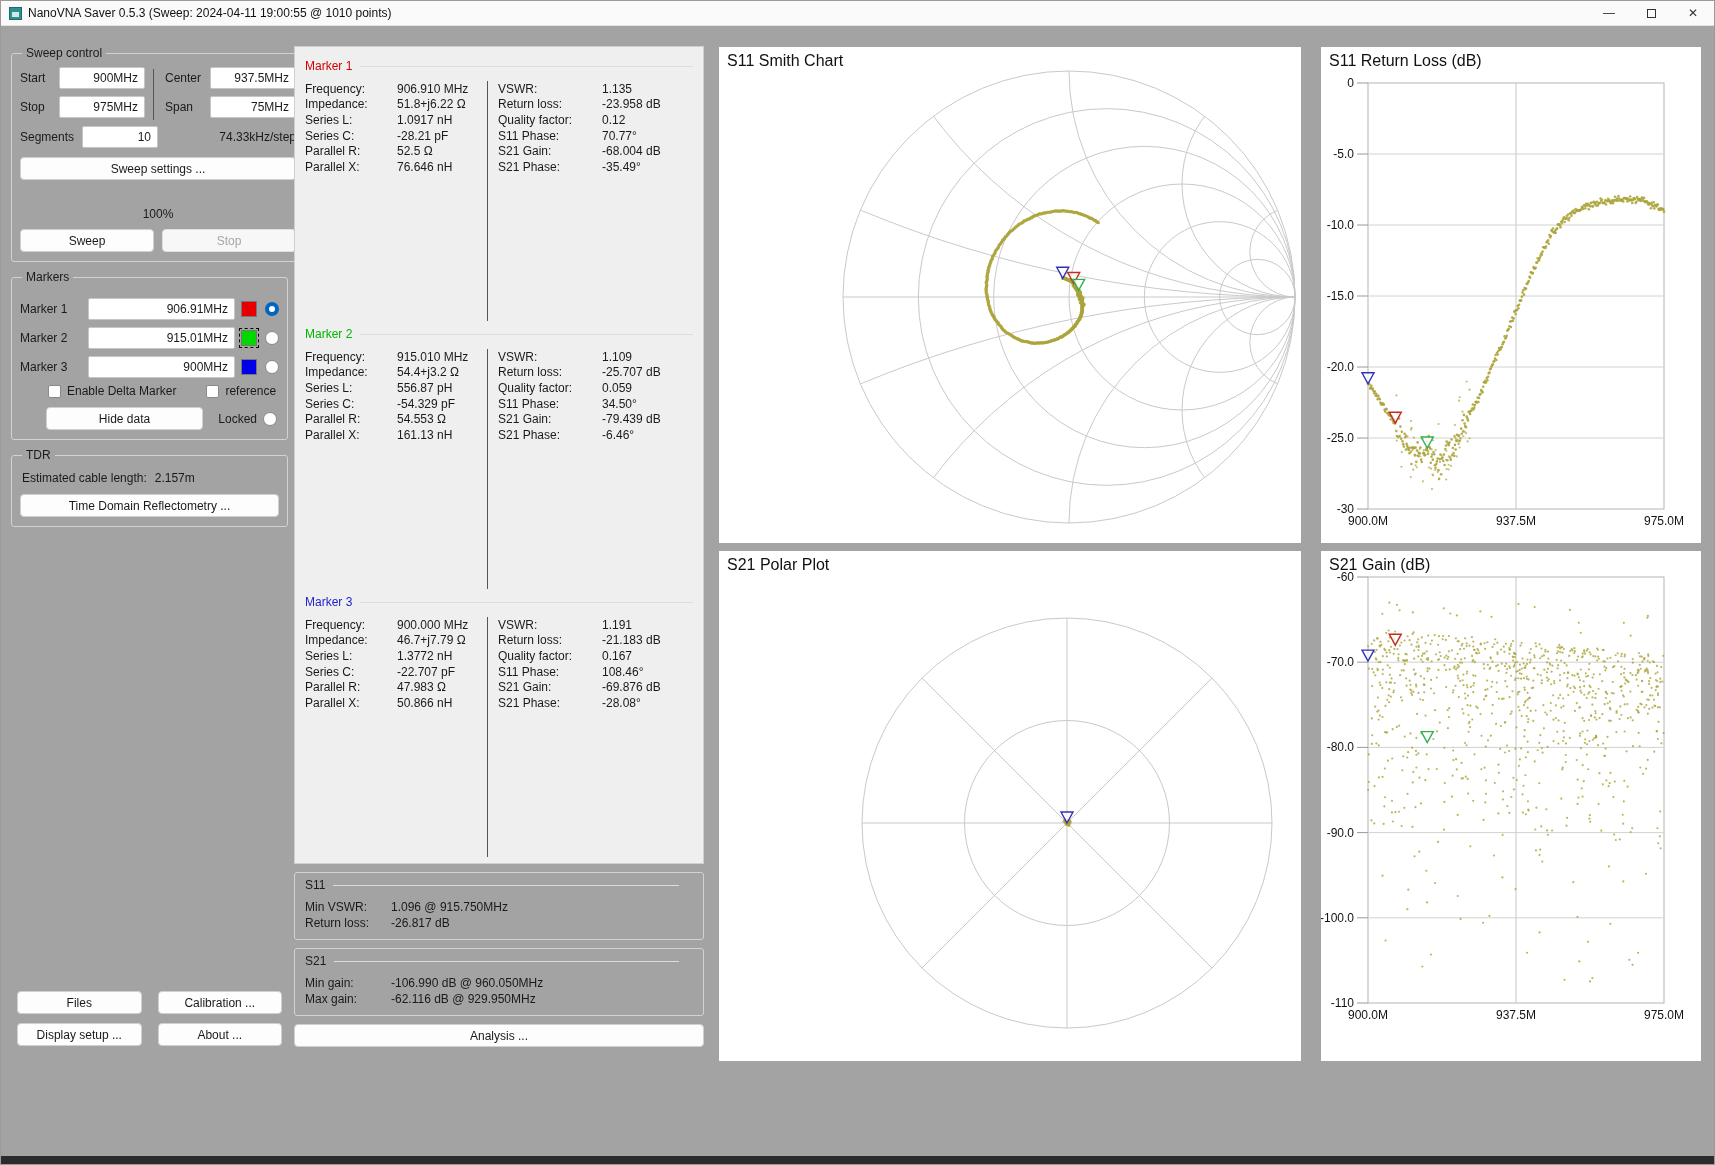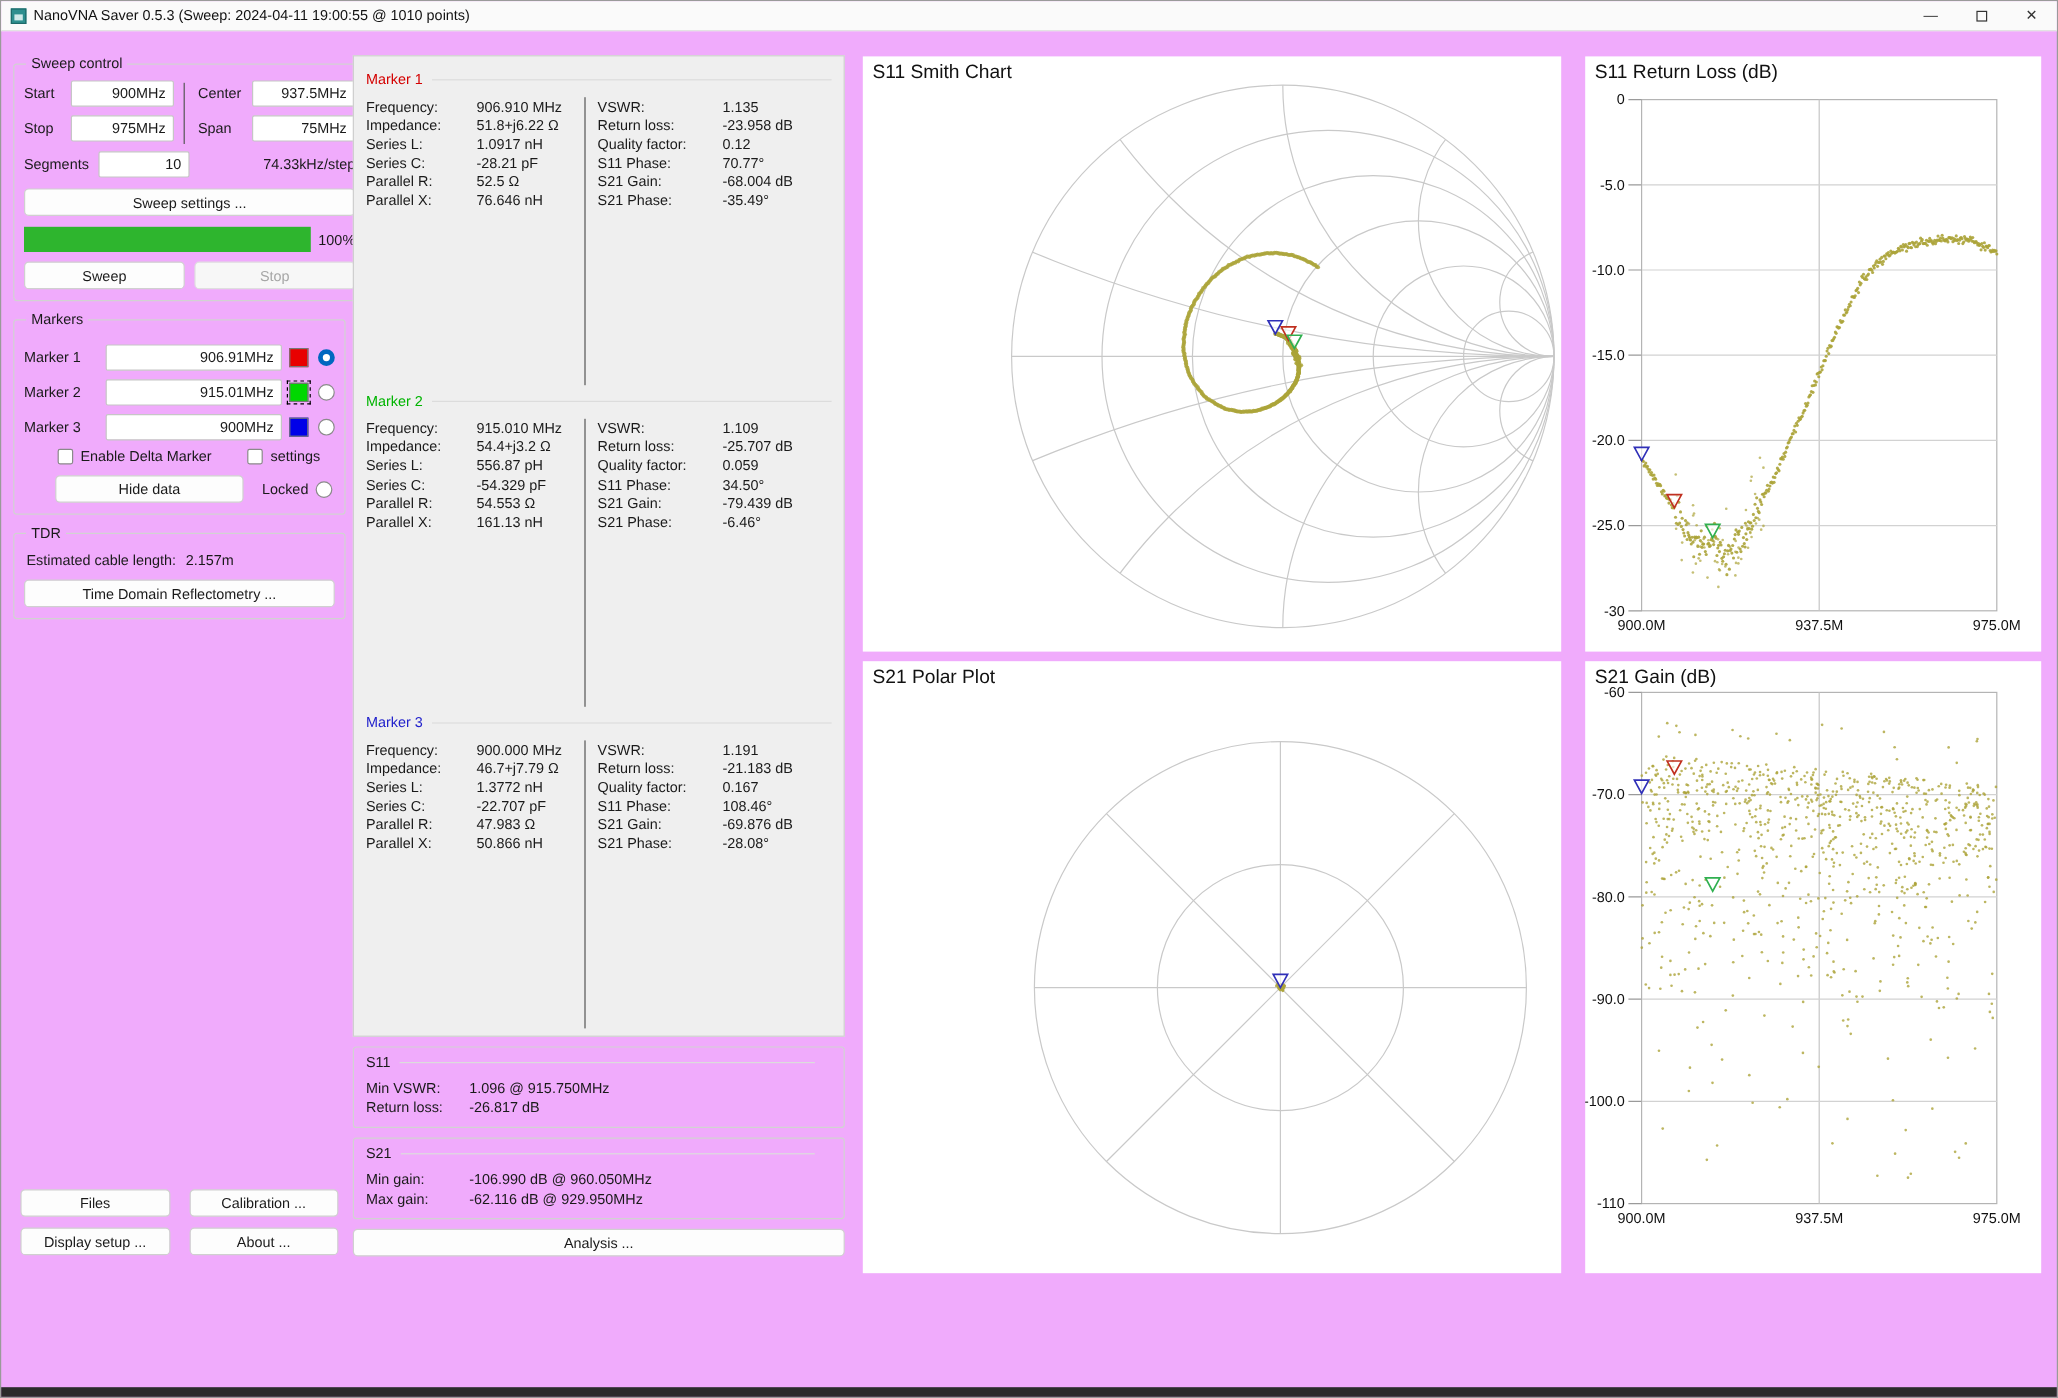--- a/index.html
+++ b/index.html
@@ -1,18 +1,18 @@
 <!DOCTYPE html>
 <html><head>
 <meta charset="utf-8">
 <style>
   * { box-sizing: border-box; margin: 0; padding: 0; }
   html,body { width:1715px; height:1165px; overflow:hidden;
     font-family:"Liberation Sans","DejaVu Sans",sans-serif; font-size:12px; color:#1a1a1a; }
-  .window { position:relative; width:1715px; height:1165px; background:#f0abfc; border:1px solid #9a9a9a; }
+  .window { position:relative; width:1715px; height:1165px; background:#a3a3a3; border:1px solid #9a9a9a; }
   
   .titlebar { position:absolute; top:0; left:0; right:0; height:25px; background:#fafafa;
     display:flex; align-items:center; border-bottom:1px solid #e3e3e3; }
   .app-icon { width:13px; height:13px; margin:0 6px 0 8px; background:#2e8f8f; border:1px solid #1d6a6a;
     position:relative; }
   .app-icon::after { content:''; position:absolute; left:2px; top:4px; right:2px; bottom:2px; background:#cfe9e9; }
   .title-text { font-size:12px; color:#111; }
   .win-controls { margin-left:auto; display:flex; height:100%; }
   .win-btn { width:42px; height:100%; display:flex; align-items:center; justify-content:center;
     color:#333; font-size:12px; }
@@ -30,21 +30,21 @@
   .radio.on { border:4px solid #0067c0; }
   
   .left-col { position:absolute; left:10px; top:45px; width:277px; bottom:118px;
     display:flex; flex-direction:column; }
   .sc-grid { display:grid; grid-template-columns:34px 86px 10px 40px 86px; gap:7px 5px; align-items:center; position:relative; }
   .sc-vline { position:absolute; left:133px; top:2px; height:51px; width:1px; background:#555; }
   .seg-row { display:flex; align-items:center; gap:8px; margin-top:8px; }
   .seg-row .field { width:76px; }
   .step-text { margin-left:auto; }
   .full-btn { width:100%; margin-top:9px; }
-  .progress-row { display:flex; align-items:center; gap:6px; margin-top:9px; }
+  .progress-row { display:flex; align-items:center; gap:18px; margin-top:9px;flex-direction:column; }
   .progress { flex:1; height:21px; background:#2eb52e; }
   .two-btns { display:grid; grid-template-columns:1fr 1fr; gap:8px; margin-top:8px; }
   .marker-row { display:grid; grid-template-columns:62px 1fr 18px 14px; gap:6px; align-items:center; margin-top:7px; }
   .swatch { width:16px; height:16px; border:1px solid #777; }
   .swatch.focused { outline:1px dashed #000; outline-offset:1px; }
   .cb-row { display:flex; align-items:center; gap:6px; margin-top:6px;padding-left:28px; }
   .cb-row .gap { width:18px; }
   .hide-row { display:grid; grid-template-columns:1fr 48px 16px; gap:6px; align-items:center; margin-top:9px;padding-left:26px; }
   .hide-row span { text-align:right; }
   .tdr-text { display:flex; gap:8px; margin:2px 0 9px 2px; }
@@ -152,21 +152,21 @@
         <span>Marker 3</span>
         <div class="field">900MHz</div>
         <div class="swatch" style="background: rgb(0, 0, 232);"></div>
         <div class="radio"></div>
       </div>
       <div class="cb-row">
         <div class="checkbox"></div>
         <span>Enable Delta Marker</span>
         <span class="gap"></span>
         <div class="checkbox"></div>
-        <span>settings</span>
+        <span>reference</span>
       </div>
       <div class="hide-row">
         <div class="btn">Hide data</div>
         <span>Locked</span>
         <div class="radio"></div>
       </div>
     </fieldset>
 
     <fieldset class="group mt8">
       <legend>TDR</legend>

